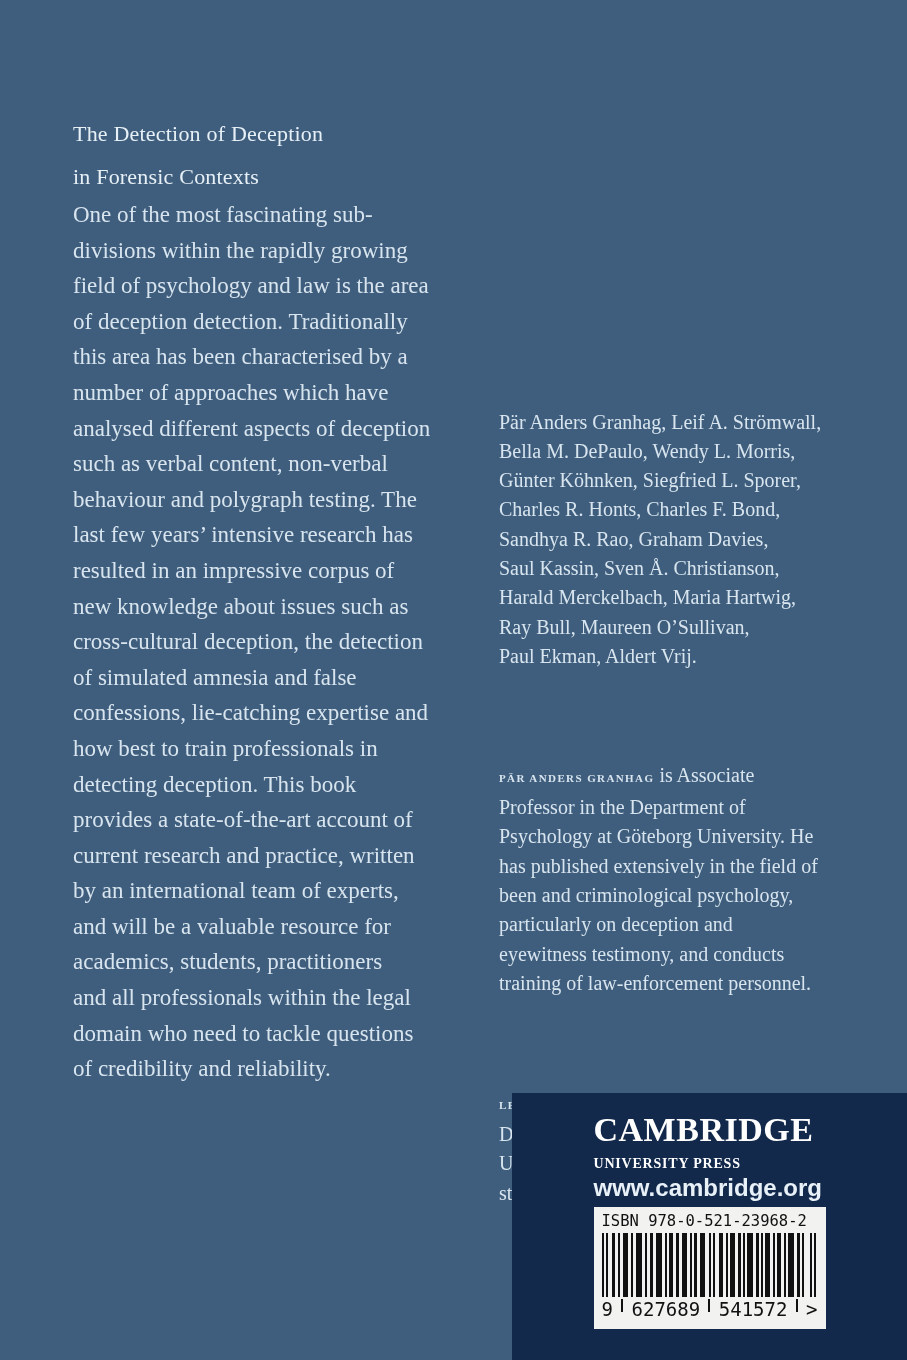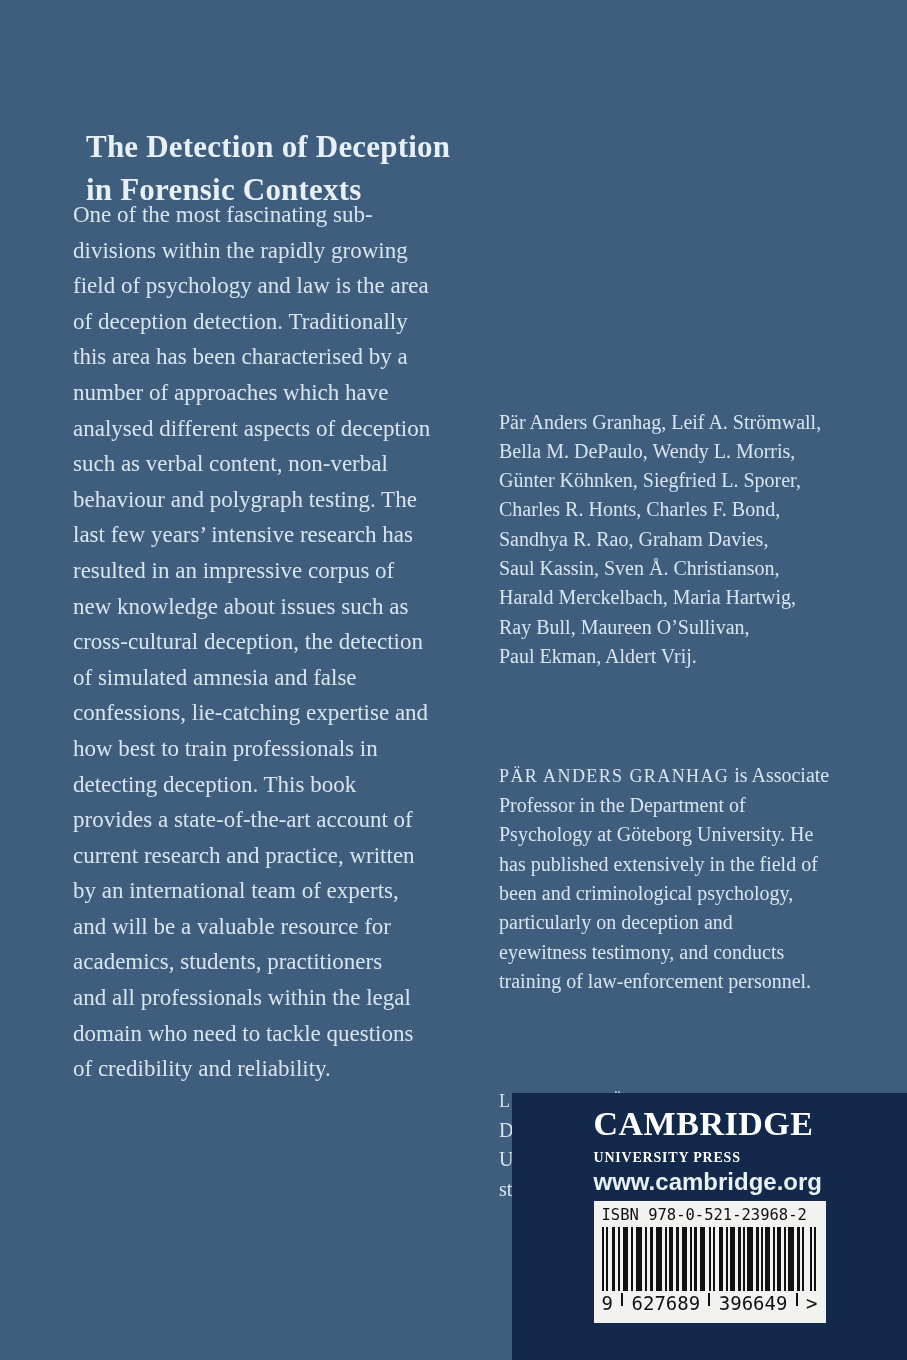--- a/index.html
+++ b/index.html
@@ -8,23 +8,23 @@
     width: 907px;
     height: 1360px;
     background: #3f5e7d;
     overflow: hidden;
     font-family: "Liberation Serif", "DejaVu Serif", serif;
   }
   .title {
     position: absolute;
     left: 73px;
     top: 112px;
-    margin: 13px;
-    font-size: 31px;
-    font-weight: 700;
+    margin: 0;
+    font-size: 22px;
+    font-weight: 400;
     line-height: 43px;
     color: #e7f0f6;
     white-space: pre;
     letter-spacing: 0.2px;
   }
   .synopsis {
     position: absolute;
     left: 73px;
     top: 197px;
     margin: 0;
@@ -39,34 +39,35 @@
     top: 349px;
     width: 350px;
     color: #d8e5ef;
     font-size: 20px;
     line-height: 29.3px;
     white-space: pre;
   }
   .contrib-heading { font-style: italic; }
   .bio { margin: 0; margin-top: 31px; }
   .smallcaps {
-    font-size: 18px;
+    font-size: 11px;
     letter-spacing: 1.4px;
+    font-weight: bold;
   }
   .publisher-box {
     position: absolute;
     left: 512px;
     top: 1093px;
     width: 395px;
     height: 267px;
     background: #12294b;
   }
   .pub-content {
     width: 232px;
-    margin: 11px auto;
+    margin: 17px auto;
   }
   .pub-name {
     color: #ffffff;
     font-size: 34px;
     font-weight: 700;
     line-height: 40px;
     letter-spacing: 0.5px;
     white-space: pre;
   }
   .pub-subtitle {
@@ -231,21 +232,21 @@
             <rect x="200" y="0" width="2" height="64"></rect>
             <rect x="208" y="0" width="2" height="64"></rect>
               <rect x="212" y="0" width="2" height="64"></rect>
           </g>
         </svg>
         <div class="digits">
           <span>9</span>
           <span class="guard-stub"></span>
           <span>627689</span>
           <span class="guard-stub"></span>
-          <span>396649</span>
+          <span>541572</span>
           <span class="guard-stub"></span>
           <span>&gt;</span>
         </div>
       </div>
     </div>
   </div>
 
 </div>
 
 </body></html>

